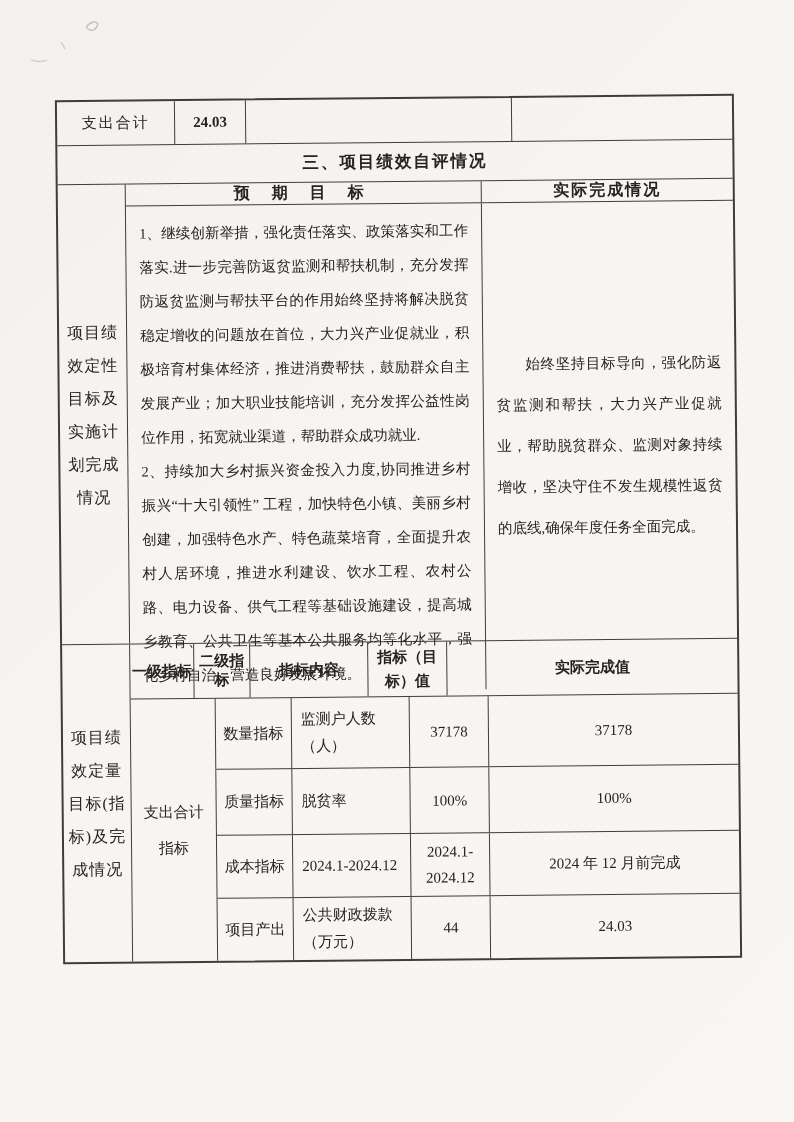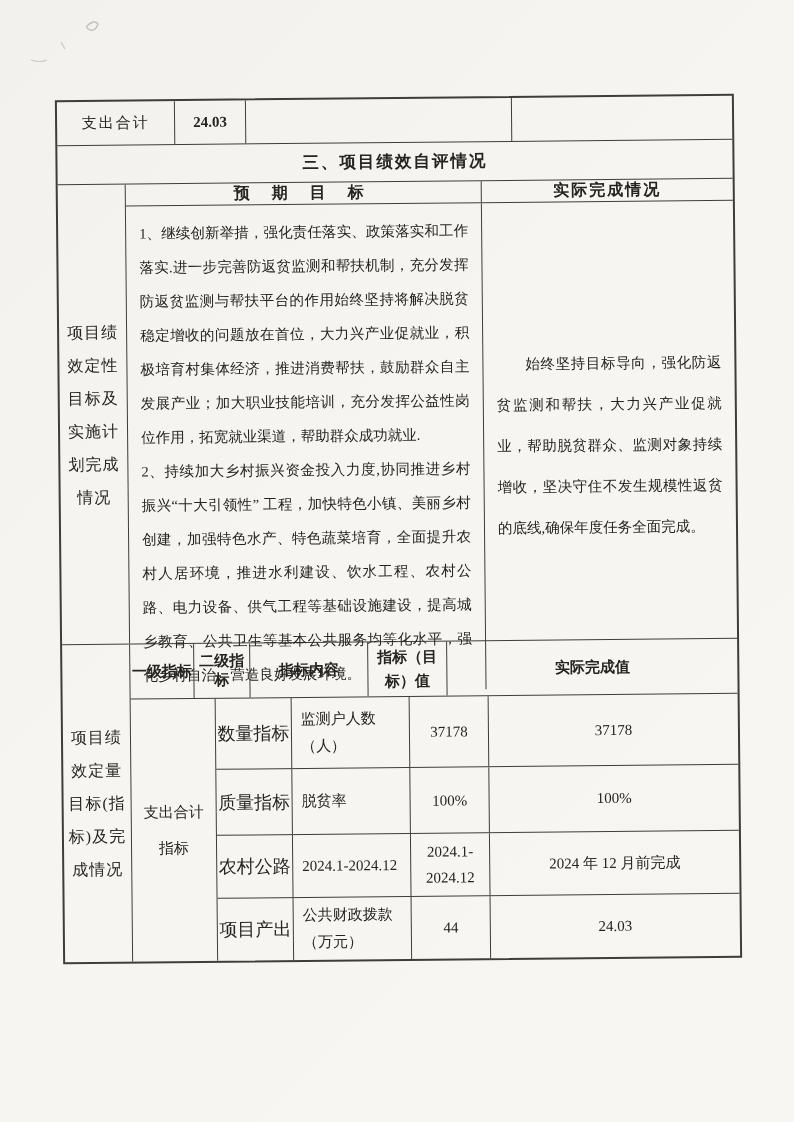--- a/index.html
+++ b/index.html
@@ -76,21 +76,21 @@
   .cB-level1{
     width:84px;display:flex;flex-direction:column;align-items:center;justify-content:center;
     font-size:15px;line-height:36px;
   }
   .rowsWrap{flex:1;display:flex;flex-direction:column;}
   .dataRow{display:flex;}
   .dataRow.h1{height:70px;}
   .dataRow.h2{height:65px;}
   .dataRow.h3{height:62px;}
   .dataRow.h4{flex:1;}
-  .cB-l2{width:76px;font-size:18px;}
+  .cB-l2{width:76px;font-size:15px;}
   .cB-content{
     width:118px;justify-content:flex-start;text-align:left;
     padding:4px 6px 4px 9px;font-size:15px;line-height:27px;
   }
   .cB-target{width:79px;font-size:15px;line-height:26px;padding:0 5px;}
   .cB-actual{flex:1;font-size:15px;}
 </style>
 </head>
 <body>
 
@@ -172,21 +172,21 @@
             </div>
 
             <div class="dataRow h2 bb">
               <div class="cell cB-l2 br">质量指标</div>
               <div class="cell cB-content br">脱贫率</div>
               <div class="cell cB-target br">100%</div>
               <div class="cell cB-actual">100%</div>
             </div>
 
             <div class="dataRow h3 bb">
-              <div class="cell cB-l2 br">农村公路</div>
+              <div class="cell cB-l2 br">成本指标</div>
               <div class="cell cB-content br">2024.1-2024.12</div>
               <div class="cell cB-target br">2024.1-2024.12</div>
               <div class="cell cB-actual">2024 年 12 月前完成</div>
             </div>
 
             <div class="dataRow h4">
               <div class="cell cB-l2 br">项目产出</div>
               <div class="cell cB-content br">公共财政拨款（万元）</div>
               <div class="cell cB-target br">44</div>
               <div class="cell cB-actual">24.03</div>

